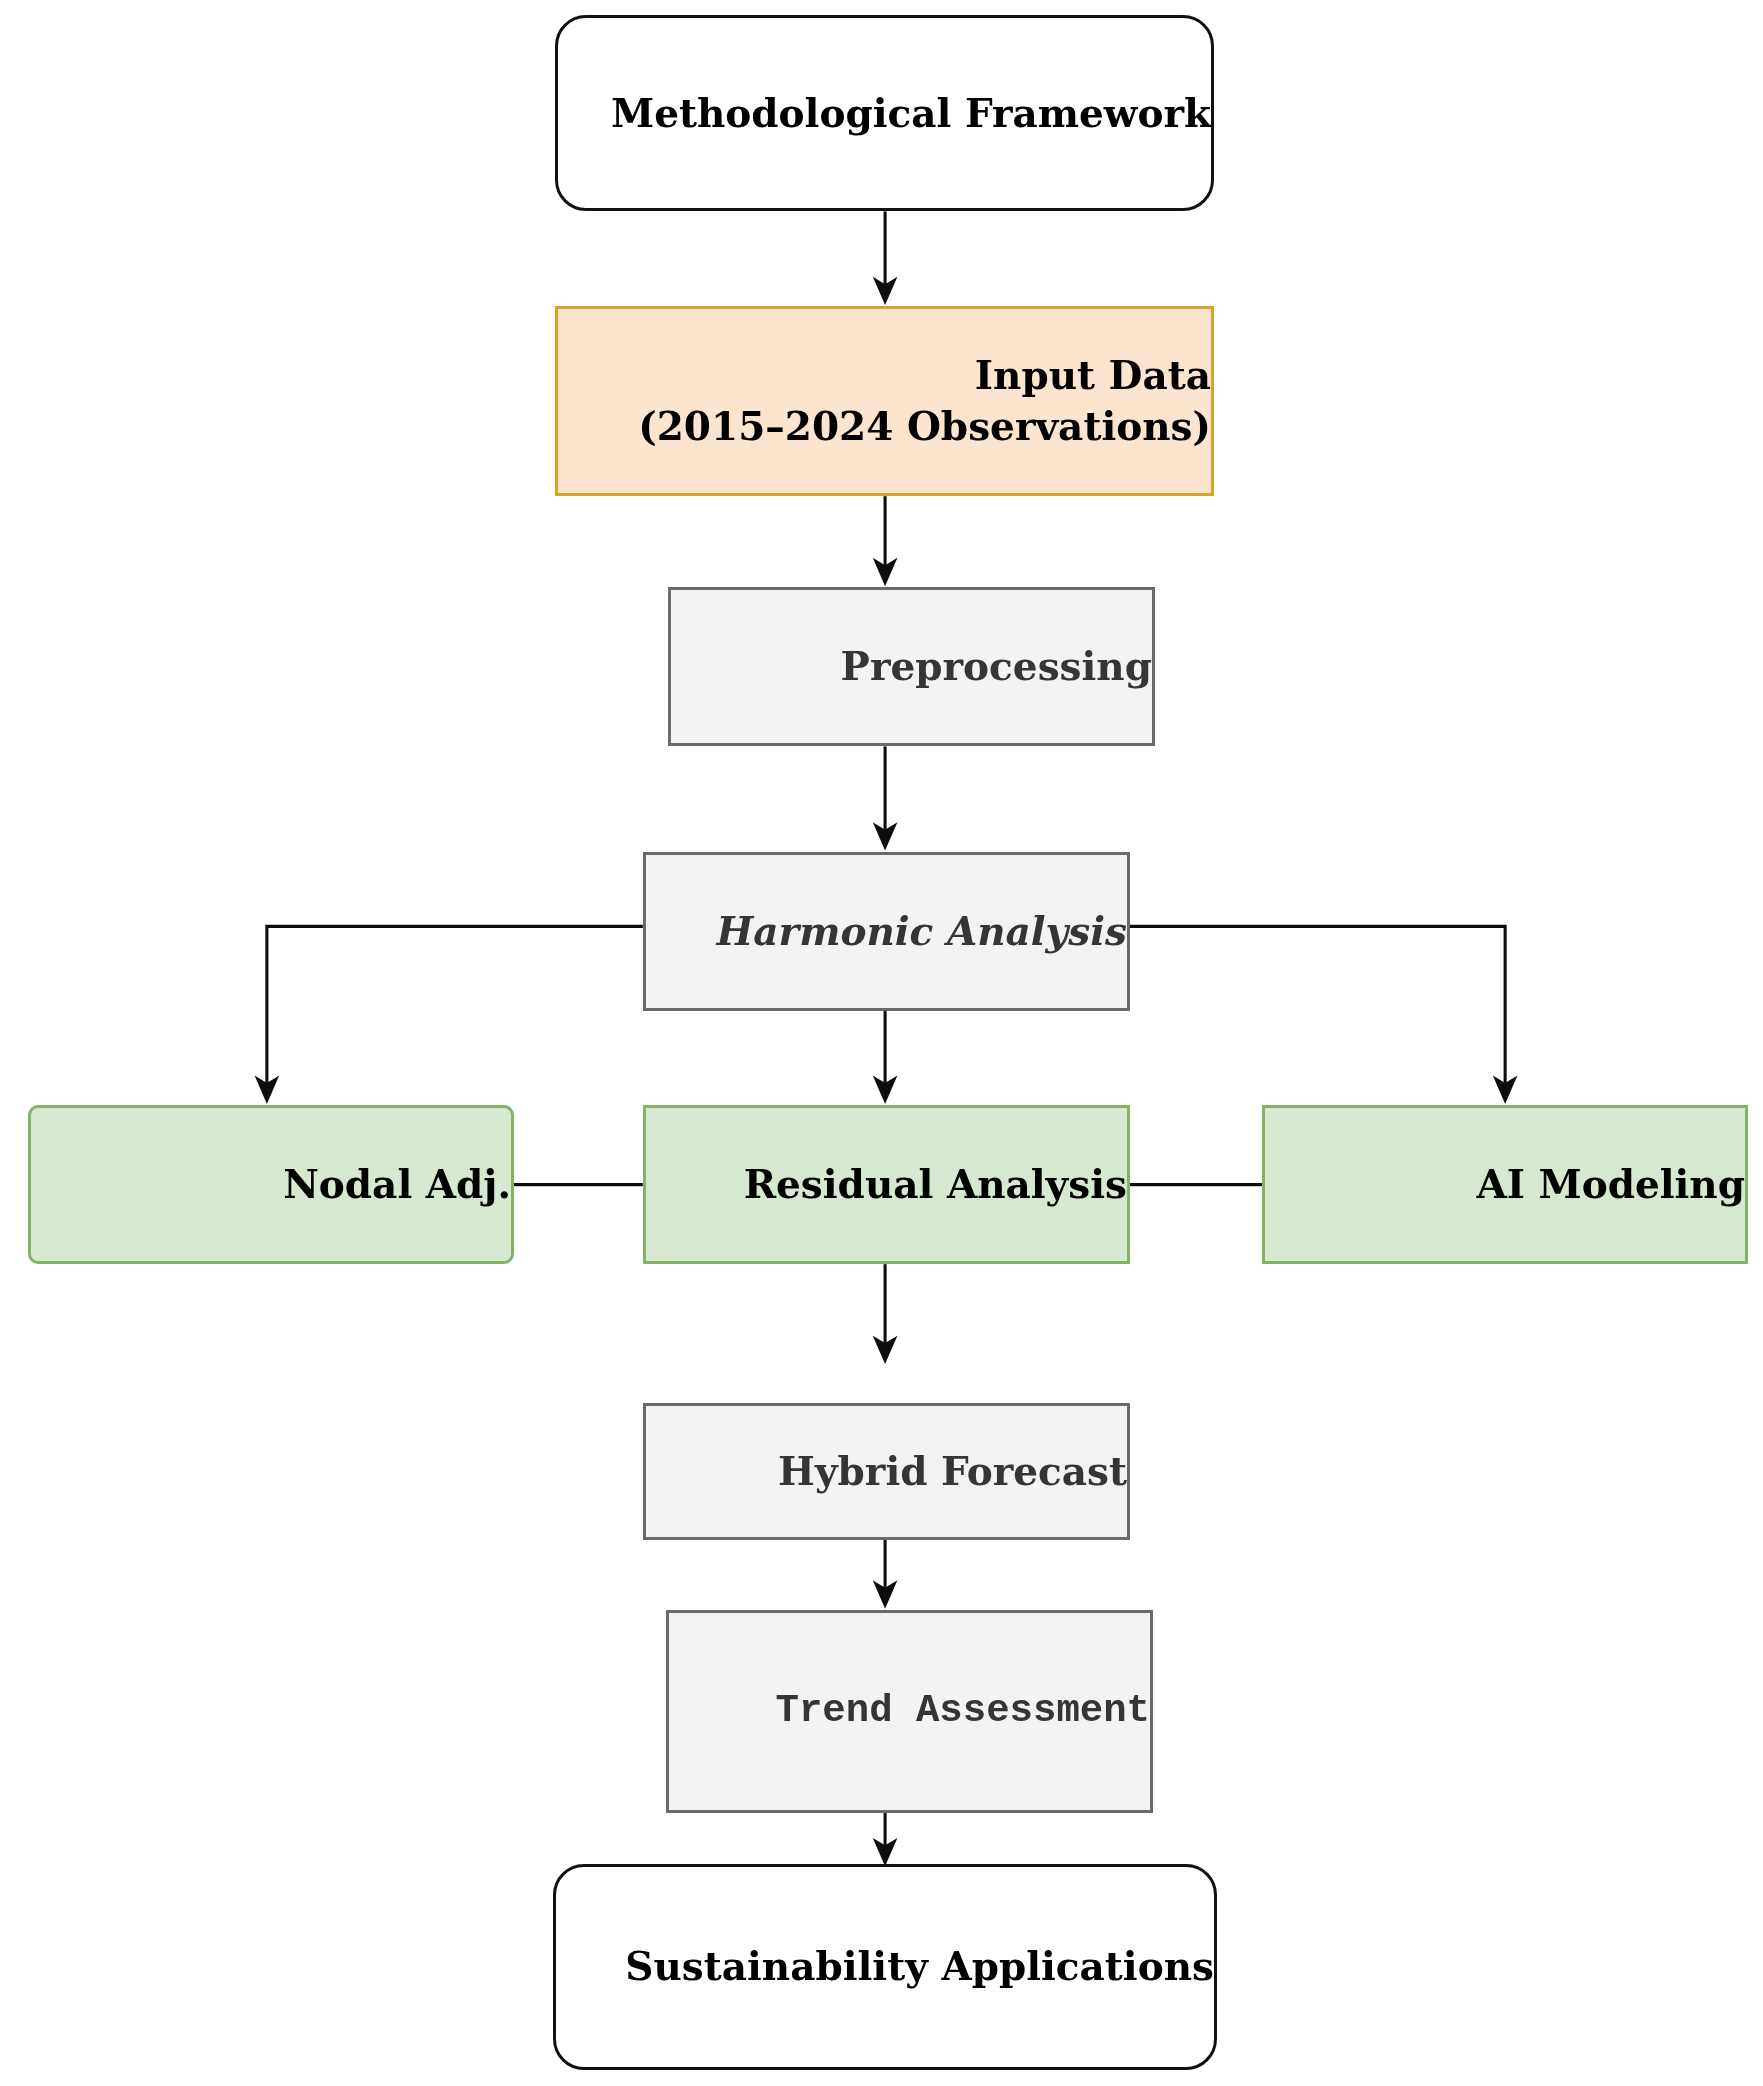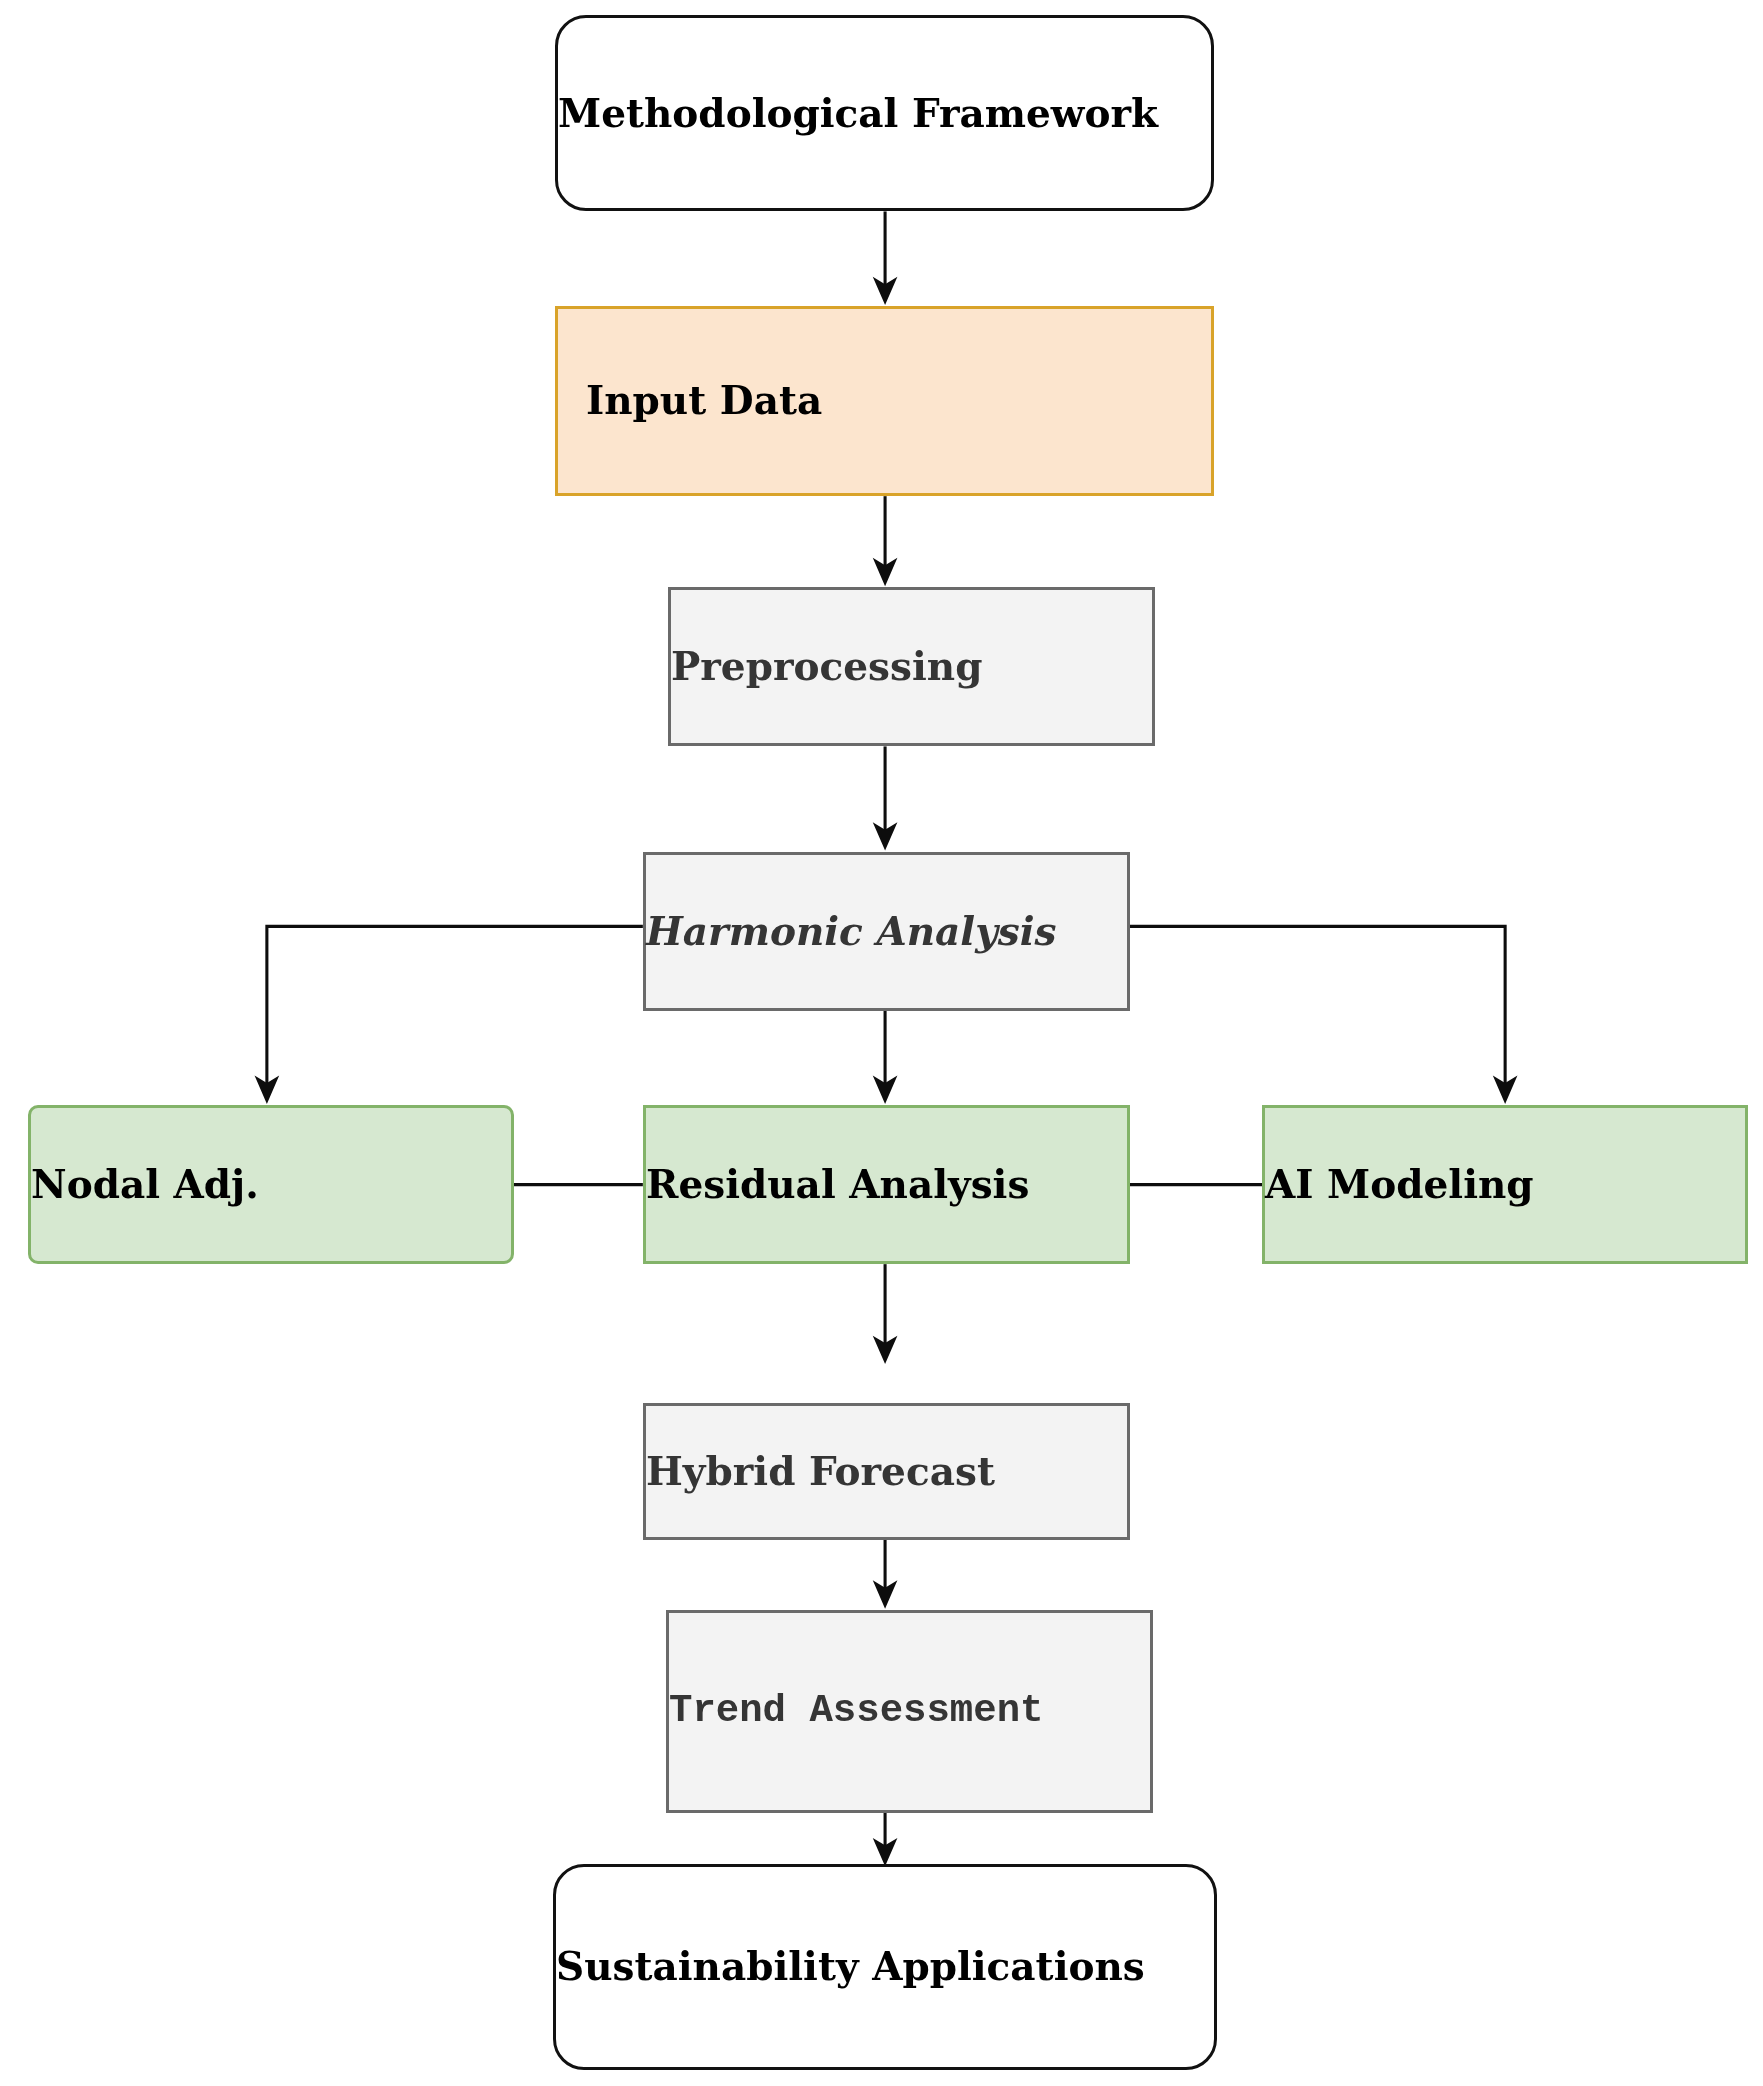--- a/index.html
+++ b/index.html
@@ -14,21 +14,21 @@
   #connector-layer {
     position: absolute;
     left: 0; top: 0;
     width: 1764px; height: 2087px;
     pointer-events: none;
   }
   .node {
     position: absolute;
     display: flex;
     flex-direction: column;
-    align-items: flex-start;
+    align-items: flex-end;
     justify-content: center;
     text-align: center;
     font-weight: bold;
     font-size: 39px;
     color: #000000;
     box-sizing: border-box;
     line-height: 1.32;
   }
   .terminal {
     background: var(--white_fill);
@@ -108,20 +108,21 @@
     <line class="edge-line" x1="1436" y1="2870" x2="1436" y2="3013"></line>
     <polygon class="arrow-head" points="1436,3028 1416,2982 1436,2994 1456,2982"></polygon>
   </svg>
 
   <div class="node terminal" id="node-framework">
     <span>Methodological Framework</span>
   </div>
 
   <div class="node highlight-orange" id="node-input-data">
     <span>Input Data</span>
+    <span>(2015–2024 Observations)</span>
   </div>
 
   <div class="node process" id="node-preprocessing">
     <span>Preprocessing</span>
   </div>
 
   <div class="node process" id="node-harmonic">
     <span>Harmonic Analysis</span>
   </div>
 

